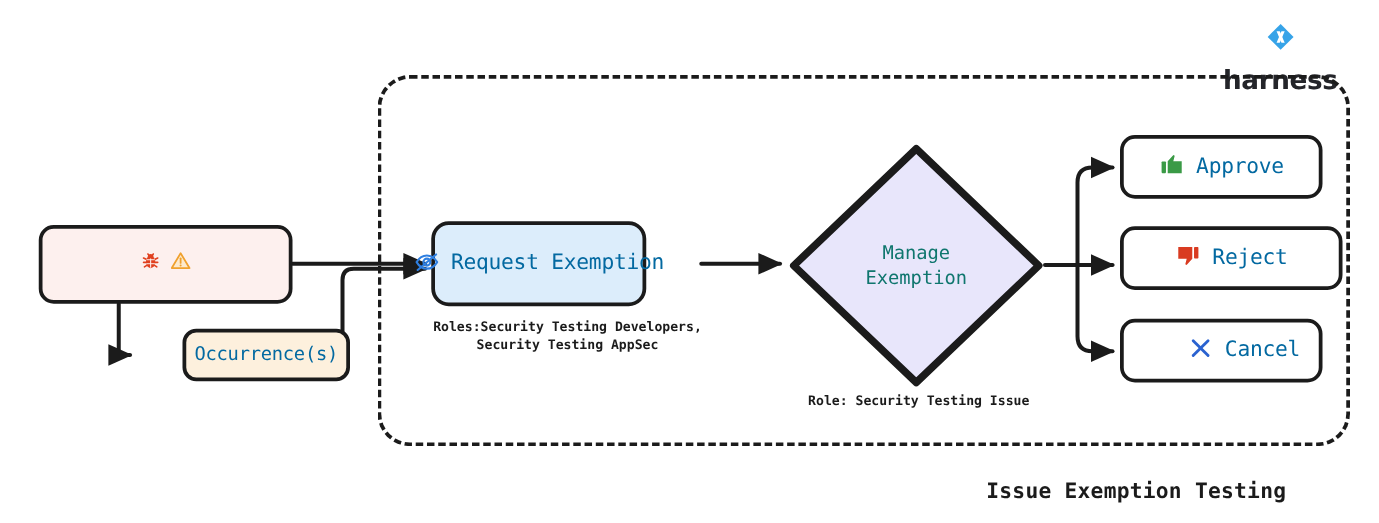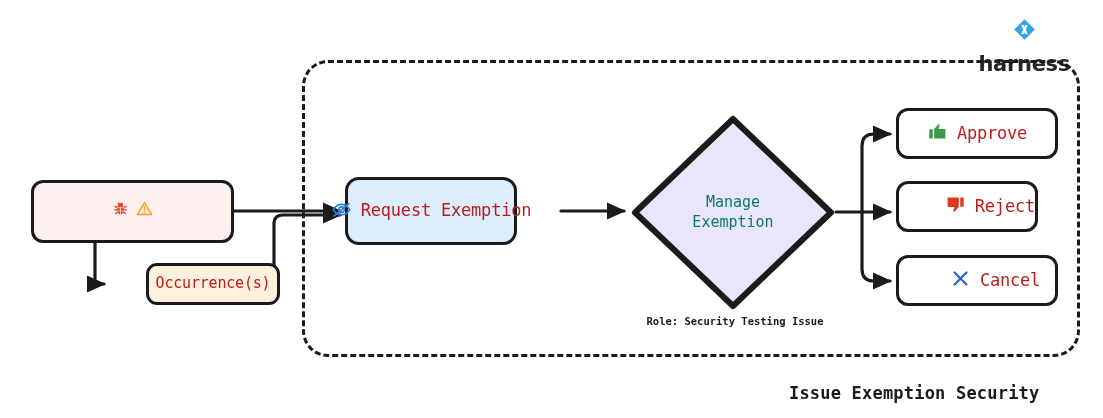--- a/index.html
+++ b/index.html
@@ -30,21 +30,21 @@
   .node {
     position: absolute;
     box-sizing: border-box;
     display: flex;
     flex-direction: column;
     align-items: center;
     justify-content: center;
     border: 3px solid #1b1b1b;
     border-radius: 12px;
     font-family: "DejaVu Sans Mono", monospace;
-    color: #b91c1c;
+    color: #0369a1;
   }
   .node-row {
     display: flex;
     align-items: center;
     justify-content: center;
     gap: 9px;
     white-space: nowrap;
   }
   .node-label {
     font-size: 17px;
@@ -84,23 +84,22 @@
   #node-request-exemption {
     left: 345px; top: 177px; width: 172px; height: 68px;
     background: #dcedfb;
     border-radius: 14px;
   }
   #node-approve {
     left: 896px; top: 108px; width: 162px; height: 51px;
     background: #ffffff;
   }
   #node-reject {
-    left: 896px; top: 181px; width: 142px; height: 51px;
+    left: 896px; top: 181px; width: 178px; height: 51px;
     background: #ffffff;
-    align-items: flex-end;
   }
   #node-cancel {
     left: 896px; top: 255px; width: 162px; height: 51px;
     background: #ffffff;
     padding-left: 36px;
   }
   
   #node-manage-exemption {
     position: absolute;
     left: 630px; top: 114px;
@@ -297,17 +296,19 @@
           <g stroke="#2a62d0" stroke-width="2.6" stroke-linecap="round">
             <path d="M5.2 5.2 L18.8 18.8"></path>
             <path d="M18.8 5.2 L5.2 18.8"></path>
           </g>
         </svg>
       </span>
       <span class="node-label">Cancel</span>
     </div>
   </div>
 
+  <div class="caption" id="caption-request">Roles:Security Testing Developers,
+Security Testing AppSec</div>
   <div class="caption" id="caption-manage">Role: Security Testing Issue</div>
 
-  <div id="diagram-title">Issue Exemption Security</div>
+  <div id="diagram-title">Issue Exemption Testing</div>
 
 </div>
 
 </body></html>

